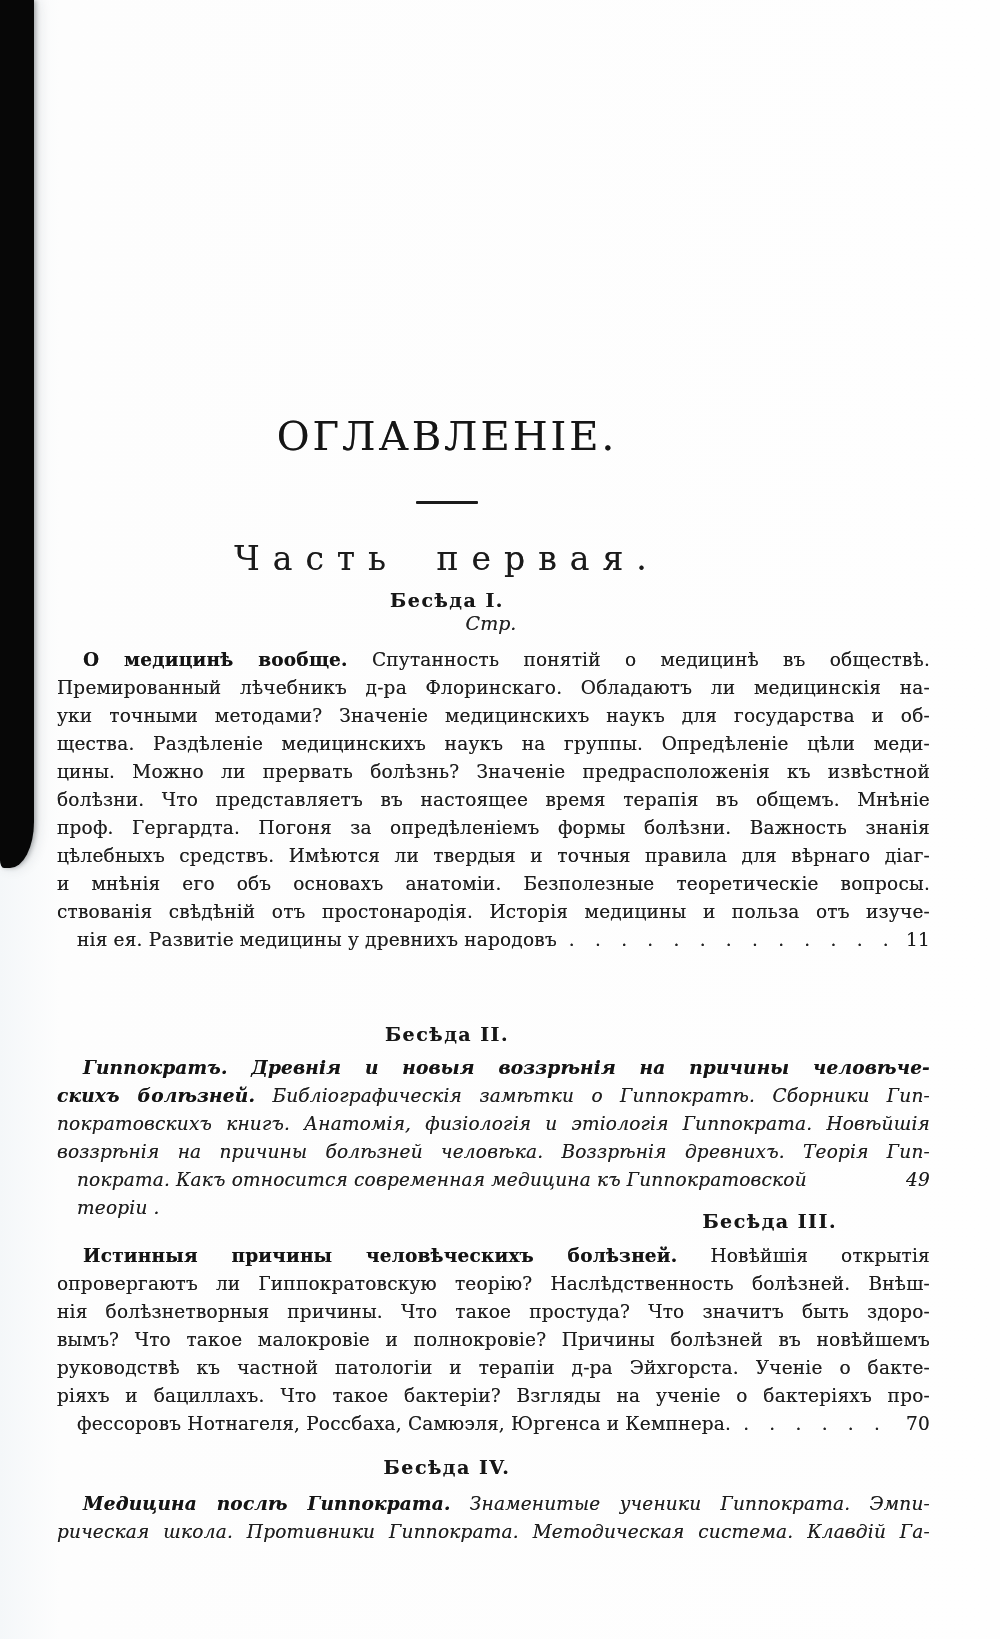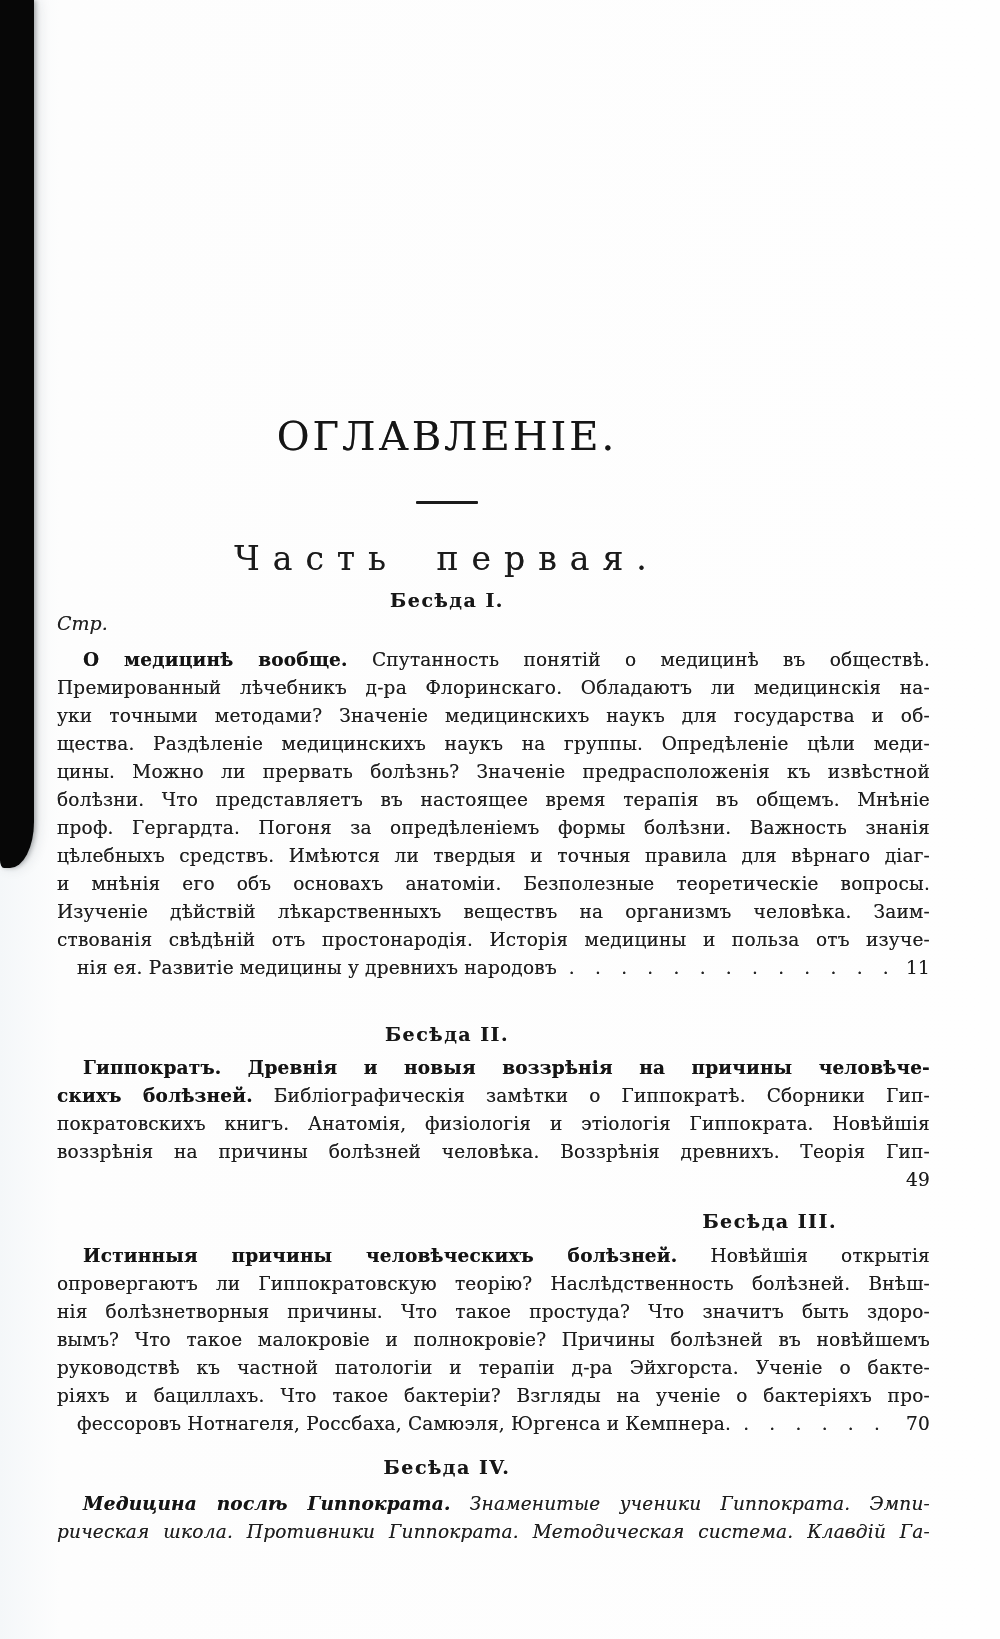--- a/index.html
+++ b/index.html
@@ -16,21 +16,21 @@
   }
   
   .scan-bar{
     position:absolute;left:0;top:0;width:34px;height:868px;
     background:#070707;
     border-radius:0 0 24px 4px / 0 0 46px 8px;
     box-shadow:2px 0 4px rgba(20,25,30,.30), 4px 0 14px rgba(30,40,50,.12);
   }
   .ink{ text-shadow:0 0 .45px rgba(10,10,10,.55); }
   .center-wrap{ position:absolute; left:57px; width:780px; text-align:center; }
-  .right-col{ position:absolute; left:57px; width:868px; text-align:left; }
+  .right-col{ position:absolute; left:57px; width:868px; text-align:center; }
 
   .doc-title{
     font-size:40px; letter-spacing:3px; font-weight:400; color:#151515;
   }
   .title-rule{
     position:absolute; left:416px; top:501px; width:62px; height:3px;
     background:#1b1b1b; border-radius:1px;
   }
   .part-heading{
     font-size:33px; letter-spacing:13px; word-spacing:14px; font-weight:400; color:#1a1a1a;margin-top:20px;
@@ -82,42 +82,42 @@
       <span>Спутанность понятій о медицинѣ въ обществѣ.</span>
     </div>
     <div class="line">Премированный лѣчебникъ д-ра Флоринскаго. Обладаютъ ли медицинскія на-</div>
     <div class="line">уки точными методами? Значеніе медицинскихъ наукъ для государства и об-</div>
     <div class="line">щества. Раздѣленіе медицинскихъ наукъ на группы. Опредѣленіе цѣли меди-</div>
     <div class="line">цины. Можно ли прервать болѣзнь? Значеніе предрасположенія къ извѣстной</div>
     <div class="line">болѣзни. Что представляетъ въ настоящее время терапія въ общемъ. Мнѣніе</div>
     <div class="line">проф. Гергардта. Погоня за опредѣленіемъ формы болѣзни. Важность знанія</div>
     <div class="line">цѣлебныхъ средствъ. Имѣются ли твердыя и точныя правила для вѣрнаго діаг-</div>
     <div class="line">и мнѣнія его объ основахъ анатоміи. Безполезные теоретическіе вопросы.</div>
-    <div class="line">Изученіе дѣйствій лѣкарственныхъ веществъ на организмъ человѣка. Заим-</div>
     <div class="line">ствованія свѣдѣній отъ простонародія. Исторія медицины и польза отъ изуче-</div>
     <div class="tail">
       <span>нія ея. Развитіе медицины у древнихъ народовъ</span>
       <span class="dots">. . . . . . . . . . . . . .</span>
       <span class="pagenum">11</span>
     </div>
   </div>
 
   <div class="center-wrap ink sec-heading" style="top:1023px;">Бесѣда II.</div>
 
-  <div class="toc ink" style="top:1054px;">
+  <div class="toc ink" style="top:1054px;font-style:italic;">
     <div class="line indent">
       <span class="lead">Гиппократъ. Древнія и новыя воззрѣнія на причины человѣче-</span>
     </div>
     <div class="line">
       <span class="lead">скихъ болѣзней.</span>
       <span>Библіографическія замѣтки о Гиппократѣ. Сборники Гип-</span>
     </div>
     <div class="line">пократовскихъ книгъ. Анатомія, физіологія и этіологія Гиппократа. Новѣйшія</div>
     <div class="line">воззрѣнія на причины болѣзней человѣка. Воззрѣнія древнихъ. Теорія Гип-</div>
     <div class="tail">
+      <span>пократа. Какъ относится современная медицина къ Гиппократовской теоріи .</span>
       <span class="dots"></span>
       <span class="pagenum">49</span>
     </div>
   </div>
 
   <div class="center-wrap ink sec-heading" style="top:1210px;text-align:right;">Бесѣда III.</div>
 
   <div class="toc ink" style="top:1242px;">
     <div class="line indent">
       <span class="lead">Истинныя причины человѣческихъ болѣзней.</span>

